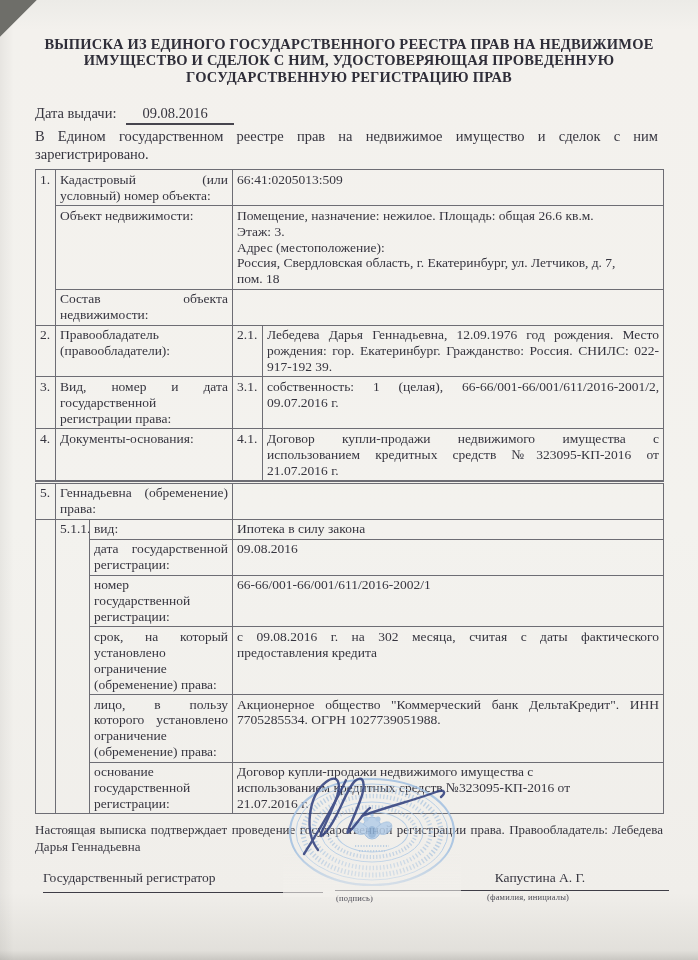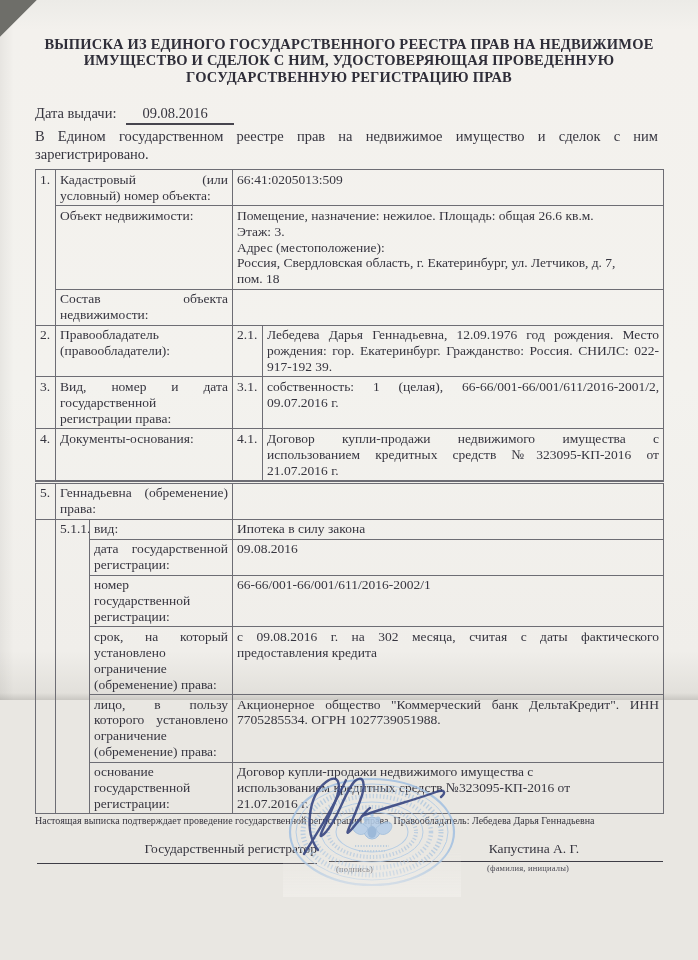--- a/index.html
+++ b/index.html
@@ -2,21 +2,21 @@
 <html><head>
 <meta charset="utf-8">
 <style>
   html,body{margin:0;padding:0;}
   body{
     width:698px;height:960px;overflow:hidden;
     font-family:"Liberation Serif","DejaVu Serif",serif;
     background:#e9e7e2;
   }
   .page{
-    position:relative;width:698px;height:700px;
+    position:relative;width:698px;height:960px;
     background:
       linear-gradient(90deg, rgba(0,0,0,0.05) 0, rgba(0,0,0,0) 14px),
       linear-gradient(180deg, #ecebe7 0, #f3f1ed 30px, #f3f2ee 55%, #f0eeea 93%, #e2e0db 99%, #c9c7c2 100%),
       #f2f0ec;
     color:#36353f;
   }
   .corner{
     position:absolute;left:-26px;top:-26px;width:52px;height:52px;
     transform:rotate(45deg);background:#6e6e69;
   }
@@ -45,30 +45,30 @@
   td.num{padding-left:3px;padding-right:1px;}
   td.subnum{padding-left:3px;padding-right:1px;}
   td.lab{text-align:justify;text-justify:inter-word;}
   td.val{padding:1.5px 10px 1.5px 6px;}
   td.valwide{padding:1.5px 8px 1.5px 5px;}
   .just{text-align:justify;text-justify:inter-word;}
   .preline{white-space:pre-line;}
   table.sec5{margin-top:0;}
   table.sec5 tr.first td{border-top:3px double #6d6d74;}
   .confirm{
-    margin:0 0 0 0;font-size:10px;line-height:1.3;
+    margin:8px 0 0 0;font-size:13px;line-height:1.3;
     text-align:justify;text-justify:inter-word;
   }
   .sigblock{position:relative;height:80px;margin-top:6px;font-size:13.5px;}
   .line-left{
-    position:absolute;left:2px;top:8px;width:280px;height:22px;
-    border-bottom:1.6px solid #3e3d46;text-align:right;
+    position:absolute;left:8px;top:8px;width:280px;height:22px;
+    border-bottom:1.6px solid #3e3d46;text-align:left;
   }
   .line-right{
-    position:absolute;left:294px;top:6px;width:334px;height:22px;
+    position:absolute;left:300px;top:6px;width:334px;height:22px;
     border-bottom:1.6px solid #3e3d46;
   }
   .name-right{
     position:absolute;left:120px;top:2px;width:170px;text-align:center;
   }
   .cap{
     position:absolute;font-size:8.5px;color:#4c4b55;letter-spacing:0.2px;
   }
   .cap-sign{left:301px;top:31px;}
   .cap-name{left:418px;top:30px;width:150px;text-align:center;}

